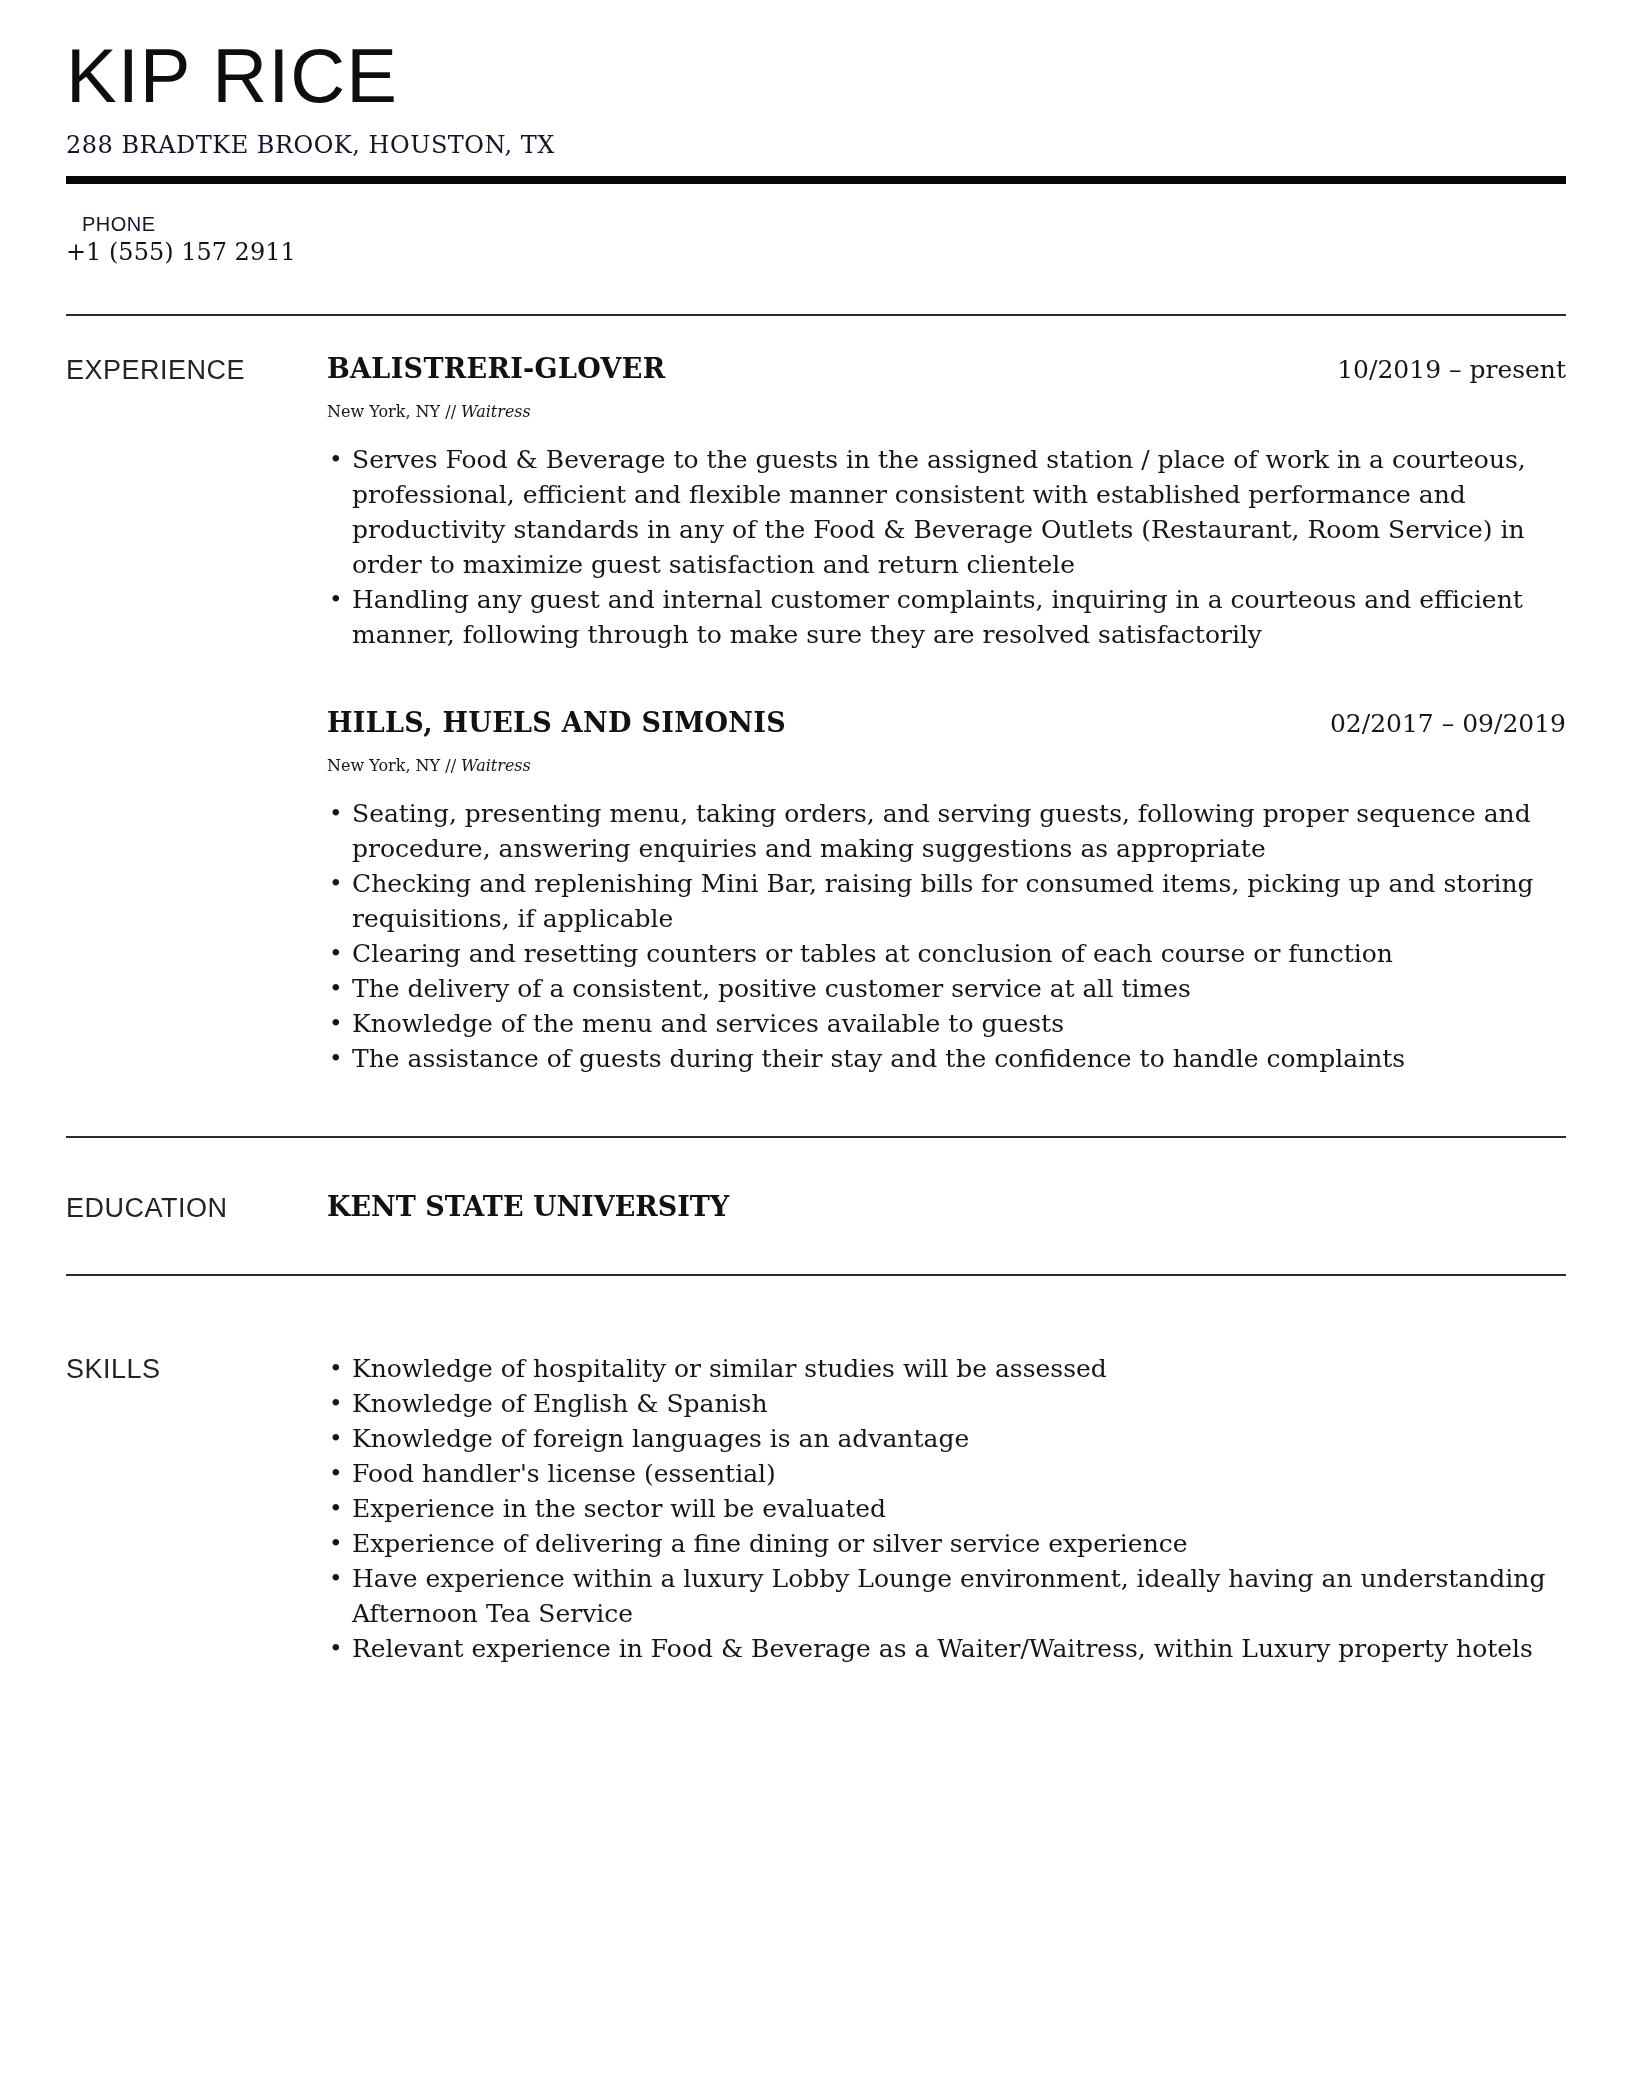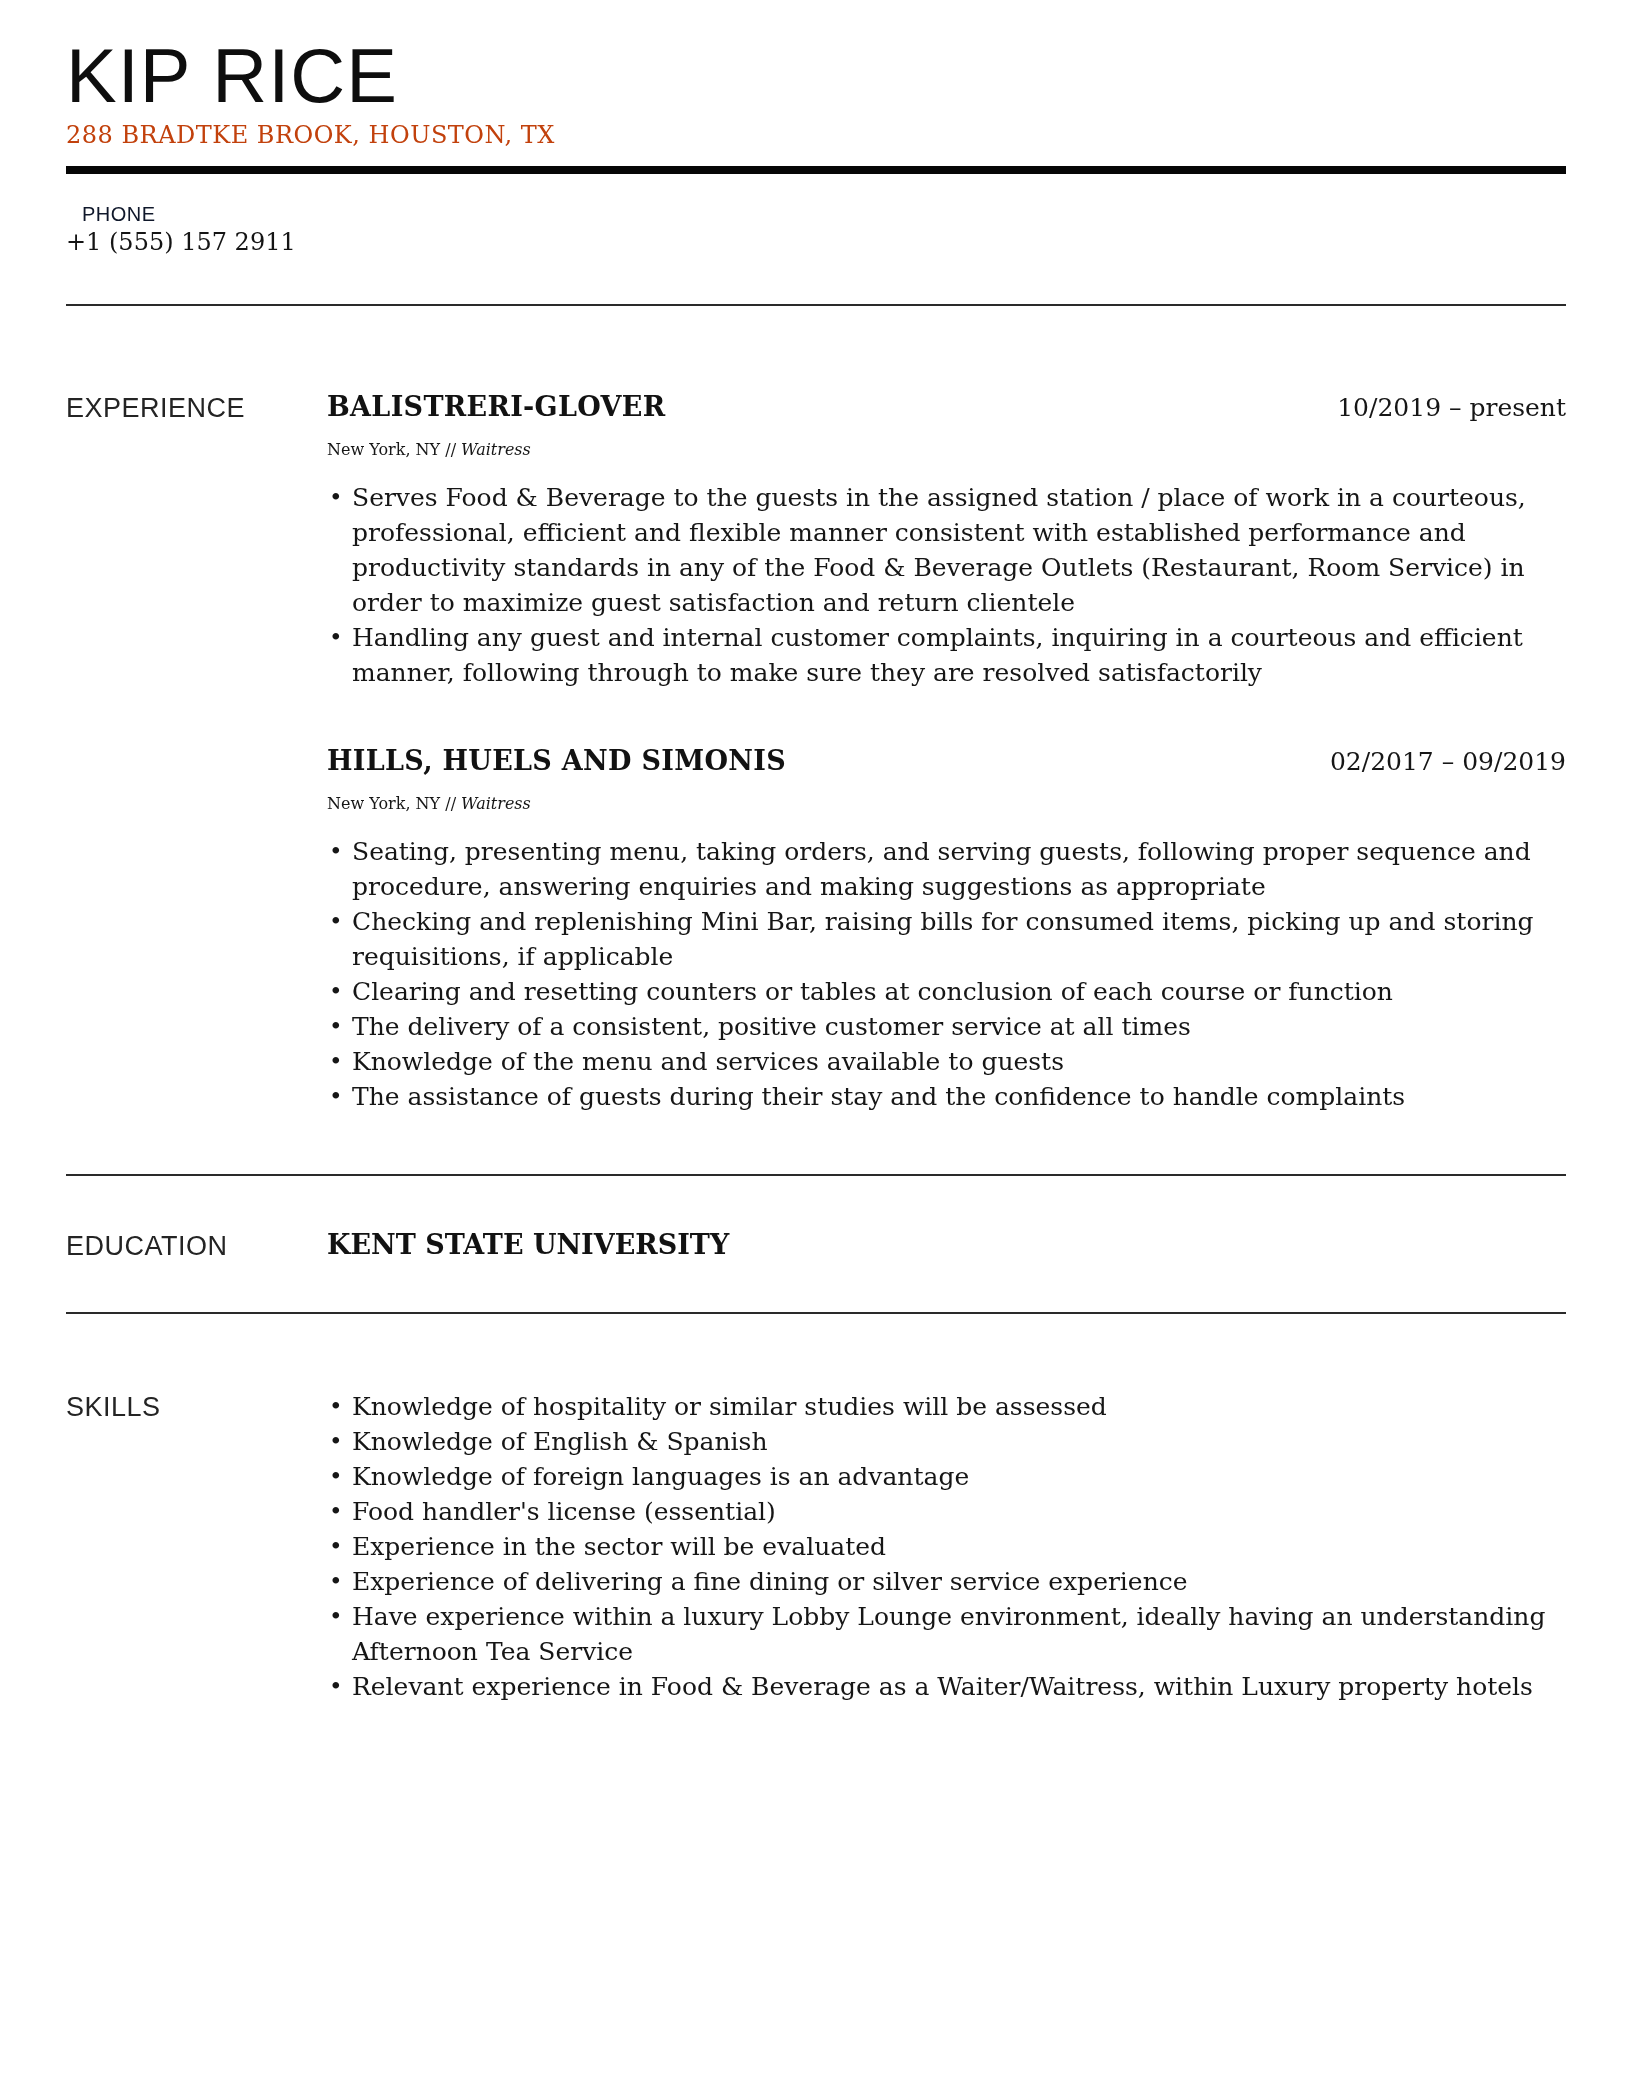--- a/index.html
+++ b/index.html
@@ -18,44 +18,44 @@
     margin: 0;
     padding-top: 38px;
     font-family: "Liberation Sans", sans-serif;
     font-weight: 400;
     font-size: 76px;
     line-height: 1;
     letter-spacing: 1px;
     color: #0e0e0e;
   }
   .address {
-    margin-top: 6px;
+    margin-top: 16px;
     font-size: 24px;
     line-height: 30px;
     letter-spacing: 0.5px;
-    color: #c2410c;
+    color: #0f172a;
   }
   .rule-thick { height: 8px; background: #060606; margin-top: 16px; }
   .rule-thin  { height: 2px; background: #2a2a2a; }
   .rule-after-contact { margin-top: 46px; }
 
   .contact { margin-top: 28px; }
   .contact-label {
     font-family: "Liberation Sans", sans-serif;
     font-size: 20px;
     line-height: 24px;
     letter-spacing: 0.5px;
     color: #0f172a;
     margin-left: 16px;
   }
   .contact-value { font-size: 24px; line-height: 32px; color: #141414; }
 
   
   .section { display: flex; }
-  .sec-experience { padding-top: 84px; padding-bottom: 60px; }
+  .sec-experience { padding-top: 36px; padding-bottom: 60px; }
   .sec-education  { padding-top: 52px; padding-bottom: 50px; }
   .sec-skills     { padding-top: 75px; }
   .side-label {
     flex: 0 0 261px;
     width: 261px;
     font-family: "Liberation Sans", sans-serif;
     font-size: 27px;
     line-height: 32px;
     letter-spacing: 0.5px;
     color: #242424;

